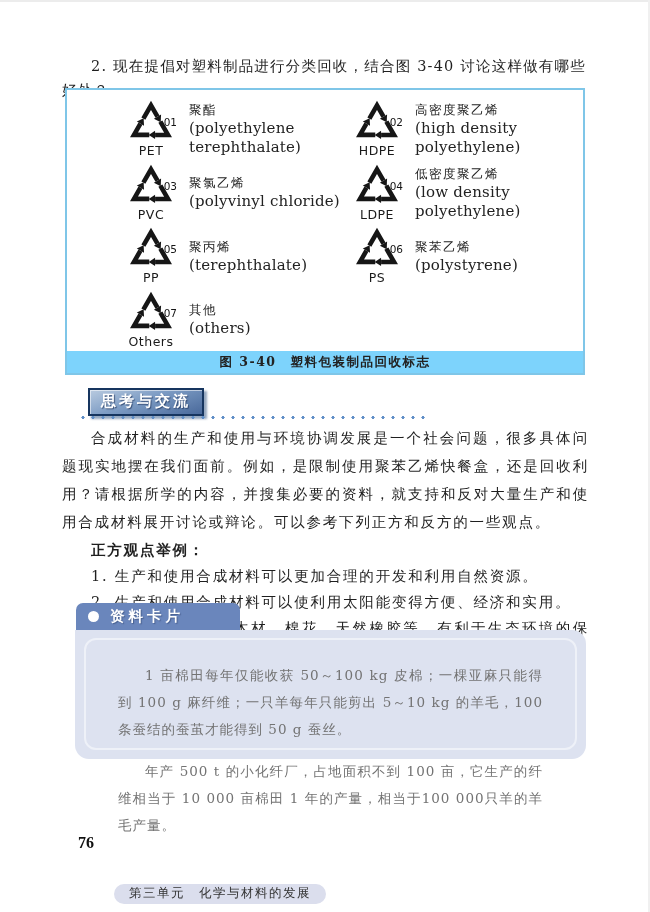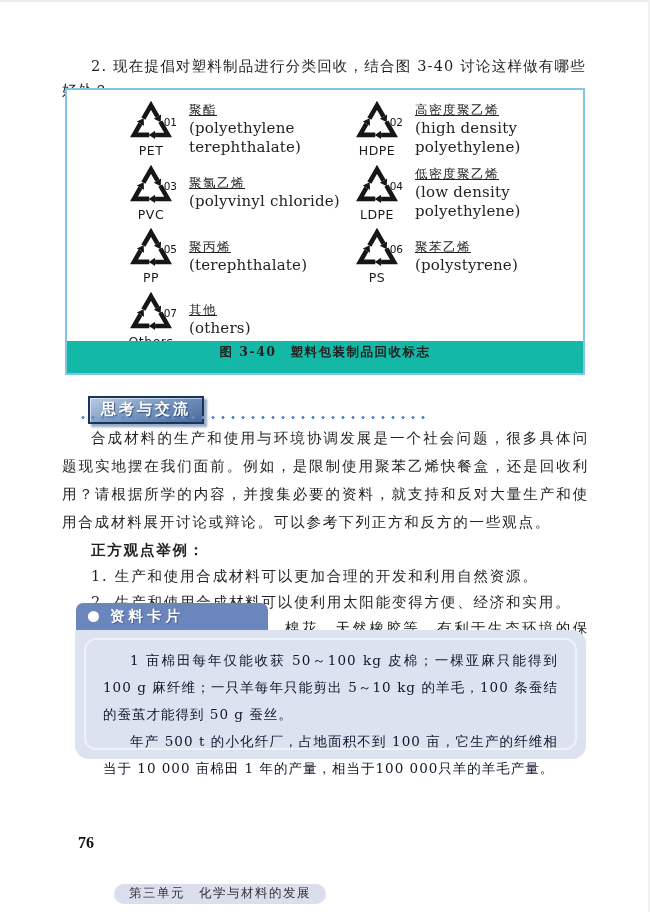--- a/index.html
+++ b/index.html
@@ -31,31 +31,31 @@
   .recycle-svg{width:50px;height:46px;display:block;margin:0 auto;}
   .code{
     position:absolute;left:0;right:0;top:17px;text-align:right;
     font-family:"DejaVu Sans", sans-serif;font-size:10.5px;color:#141414;
   }
   .abbr{
     margin-top:-2px;font-family:"DejaVu Sans", sans-serif;
     font-size:12.5px;letter-spacing:.5px;color:#1a1a1a;
   }
   .labels{font-size:12.5px;line-height:19px;color:#222;}
-  .labels .cn{letter-spacing:1.5px;text-decoration:underline;}
+  .labels .cn{letter-spacing:1.5px;}
   .labels .en{font-size:15px;letter-spacing:.2px;}
   .fig-caption{
-    position:absolute;left:0;right:0;bottom:0;height:32px;background:#14b8a6;
+    position:absolute;left:0;right:0;bottom:0;height:22px;background:#7dd3fc;
     text-align:center;font-size:12.5px;font-weight:bold;line-height:22px;
     letter-spacing:1.5px;color:#222;
   }
 
   
   .badge{
-    position:absolute;left:88px;top:396px;padding:2px 11px 3px 11px;
+    position:absolute;left:88px;top:388px;padding:2px 11px 3px 11px;
     background:linear-gradient(160deg,#b9cbe0 0%,#7d9cc4 45%,#49699b 100%);
     border:2px solid #16355f;
     color:#fff;font-weight:bold;font-size:15px;letter-spacing:3px;
     font-family:"DejaVu Sans", sans-serif;
     box-shadow:3px 3px 2px rgba(140,160,185,.9), inset 1px 1px 0 rgba(255,255,255,.55);
     text-shadow:1px 1px 1px rgba(20,40,80,.65);
   }
   .dots{
     position:absolute;left:78px;top:414px;width:352px;height:7px;
     background-image:radial-gradient(circle,#5f8ec7 1.4px,transparent 1.8px);
@@ -65,41 +65,41 @@
     position:absolute;left:62px;top:424px;width:527px;
     font-size:14.5px;line-height:28px;letter-spacing:1.8px;text-align:justify;
   }
   .discussion-text p{margin:0;}
   .discussion-text .main{text-indent:2em;}
   .subhead{font-weight:bold;padding-left:2em;line-height:27px;}
   .point{padding-left:2em;line-height:26px;}
 
   
   .card-tab{
-    position:absolute;left:76px;top:603px;width:192px;height:27px;
+    position:absolute;left:76px;top:603px;width:164px;height:27px;
     background:#6a86bc;border-radius:7px 7px 0 0;
     display:flex;align-items:center;gap:11px;padding:0 12px;box-sizing:border-box;
   }
   .tab-circle{width:11px;height:11px;border-radius:50%;background:#fff;flex:0 0 11px;}
   .tab-label{
     color:#fff;font-weight:bold;font-size:14.5px;letter-spacing:4px;
     font-family:"DejaVu Sans", sans-serif;text-shadow:1px 1px 1px rgba(40,60,100,.5);
   }
   .card{
     position:absolute;left:75px;top:630px;width:511px;height:129px;
     background:#dde2f0;border-radius:0 14px 14px 14px;
   }
   .card-inner{
     position:absolute;top:8px;left:9px;right:9px;bottom:9px;
     border:2px solid #eef1f8;border-radius:12px;
     padding:7px 17px 0 17px;box-sizing:border-box;
   }
   .card-inner p{
-    margin:0;font-size:13.5px;line-height:27px;letter-spacing:1px;
-    text-indent:2em;text-align:justify;color:#0f172a;
+    margin:15px;font-size:13.5px;line-height:27px;letter-spacing:1px;
+    text-indent:2em;text-align:justify;color:#737373;
   }
 
   
   .page-num{
     position:absolute;left:78px;top:834px;
     font-family:Liberation Serif, serif;font-weight:bold;font-size:16px;color:#111;
   }
   .unit-pill{
     position:absolute;left:114px;top:836px;background:#dbdeed;border-radius:10px;
     padding:1px 15px 2px 15px;font-size:12.5px;letter-spacing:1.5px;color:#333;margin-top:48px;

